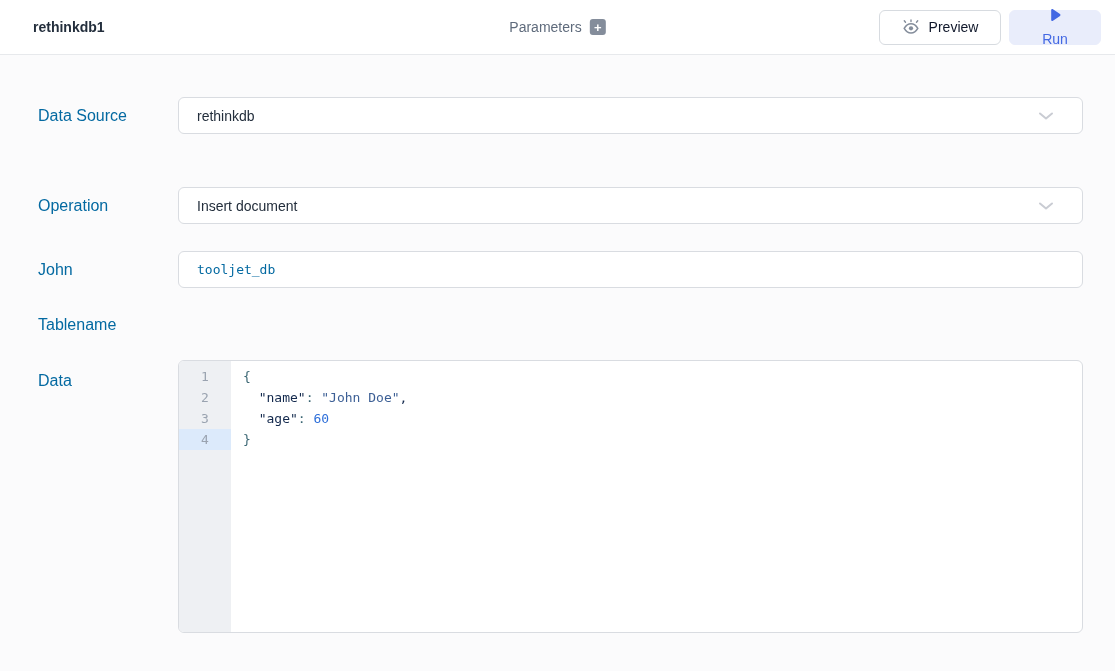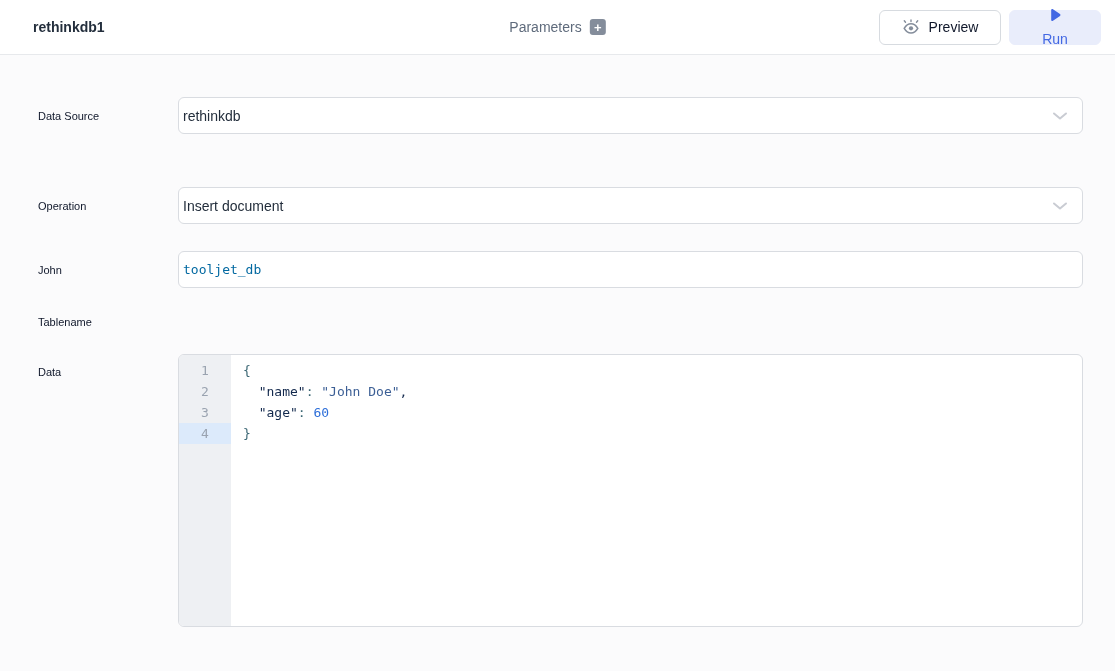--- a/index.html
+++ b/index.html
@@ -91,36 +91,36 @@
     display: grid;
     grid-template-columns: 140px 905px;
   }
   .row-datasource { margin-top: 42px; }
   .row-operation  { margin-top: 53px; }
   .row-name       { margin-top: 27px; }
   .row-tablename  { margin-top: 28px; }
   .row-data       { margin-top: 26px; }
 
   .field-label {
-    font-size: 11px;
-    color: #0f172a;
+    font-size: 16px;
+    color: #0369a1;
     display: flex;
     align-items: center;
     text-align: right;
   }
   .row-data .field-label { align-items: flex-start; padding-top: 12px; }
 
   .select-box, .text-input {
     height: 37px;
     background: #ffffff;
     border: 1px solid #d9dce1;
     border-radius: 6px;
     display: flex;
     align-items: center;
-    padding: 0 4px;
+    padding: 0 18px;
     cursor: pointer;
     gap: 24px;
   }
   .select-value { font-size: 14px; color: #232e3c; flex: 1; }
   .chevron { flex: 0 0 auto; margin-right: 10px; }
   .code-text {
     font-family: "DejaVu Sans Mono", monospace;
     font-size: 13px;
     color: #0369a1;
   }

